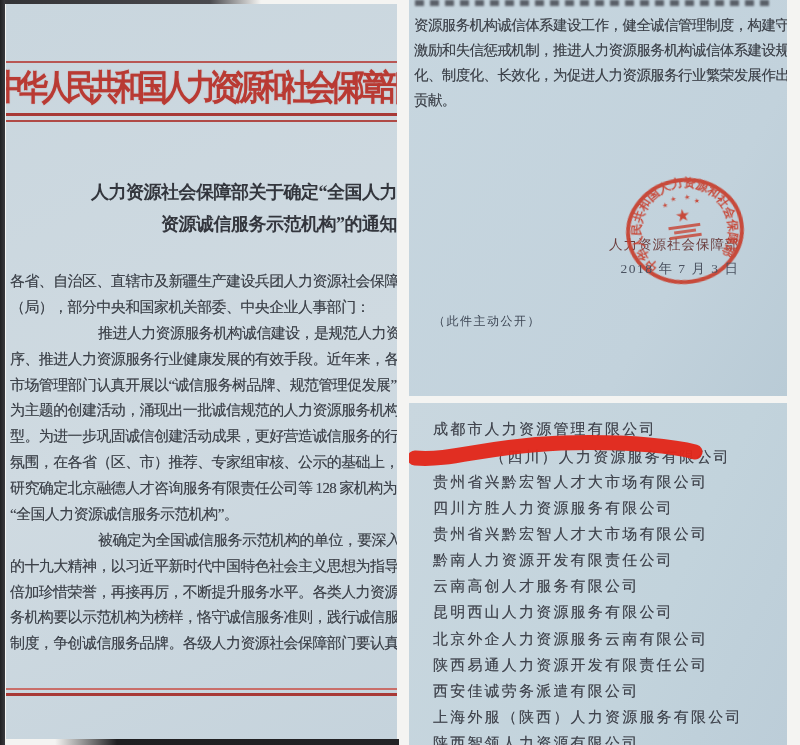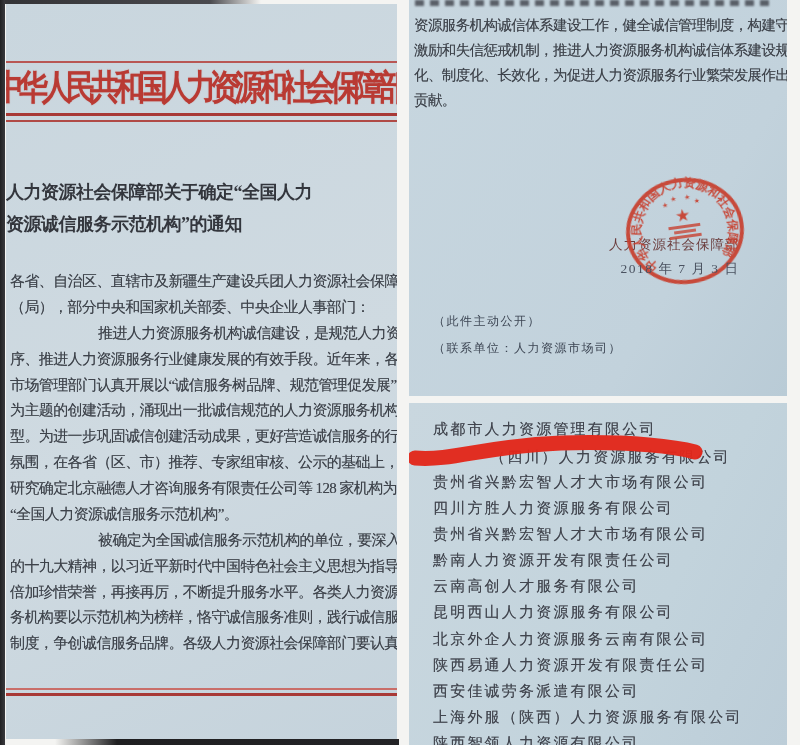--- a/index.html
+++ b/index.html
@@ -18,21 +18,21 @@
   .edge-topl{left:5px;top:0;width:256px;height:4px;background:linear-gradient(90deg,#333336,#4a4a4e 80%,rgba(70,70,74,0))}
   .edge-botl{left:55px;top:739px;width:344px;height:7px;background:linear-gradient(90deg,rgba(30,30,32,0),#1f1f21 18%,#232326)}
 
   .red-topline{position:absolute;left:0;right:0;top:57px;height:2px;background:#b5413c;opacity:.85}
   .mast-head{position:absolute;left:-12px;top:60px;white-space:nowrap;font-weight:bold;
     font-size:30px;letter-spacing:-6px;color:#b93a33;transform:scaleY(1.16);transform-origin:top left;
     text-shadow:0 0 1px rgba(185,58,51,.55)}
   .double-rule{position:absolute;left:0;right:0;top:109px;height:4px;
     border-top:3px solid #a83936;border-bottom:2px solid #b04a46}
   .doc-number{position:absolute;right:8px;top:128px;font-size:16px;color:#4b4e55;letter-spacing:1px}
-  .notice-title{position:absolute;left:0;right:0;text-align:left;font-weight:bold;
+  .notice-title{position:absolute;left:12px;right:0;text-align:right;font-weight:bold;
     font-size:18px;color:#33363d;letter-spacing:-.5px;white-space:nowrap}
   .lbody-line{position:absolute;left:4px;white-space:nowrap;font-size:15px;color:#3e434b;
     letter-spacing:-.6px;text-shadow:0 0 .5px rgba(62,67,75,.6)}
   .indent{left:92px}
   .footer-rule{position:absolute;left:0;right:0;top:684px;height:3px;
     border-top:2px solid #c96e69;border-bottom:3px solid #a83936}
 
   .cutline{position:absolute;left:6px;right:12px;top:0;height:6px;filter:blur(1px);opacity:.8;
     background:repeating-linear-gradient(90deg,rgba(48,50,58,.9) 0 9px,rgba(48,50,58,0) 9px 15px)}
   .rbody-line{position:absolute;left:5px;white-space:nowrap;font-size:14.5px;color:#3e434b;
@@ -105,21 +105,20 @@
         <text x="93" y="45" text-anchor="middle" font-size="7">★</text>
         <text x="102" y="50" text-anchor="middle" font-size="7">★</text>
         <rect x="70" y="70" width="32" height="3" opacity=".85"></rect>
         <rect x="75" y="75" width="22" height="3" opacity=".8"></rect>
         <rect x="70" y="80" width="32" height="3" opacity=".85"></rect>
       </g>
     </svg>
     <div class="issue-date">2018 年 7 月 3 日</div>
 
     <div class="note-line" style="top:313px">（此件主动公开）</div>
-    <div class="note-line" style="top:340px">（联系单位：人力资源市场司）</div>
   </div>
 
   <div class="page rbottom-page">
     <div class="company" style="top:17px">成都市人力资源管理有限公司</div>
     <div class="company company-hidden" style="top:45px">（四川）人力资源服务有限公司</div>
     <svg class="marker-svg" viewBox="0 0 300 46">
       <path d="M 6,30 C 45,33 75,18 152,15 C 225,13 268,19 286,24" fill="none" stroke="#e2261a" stroke-width="15" stroke-linecap="round" opacity=".96"></path>
     </svg>
     <div class="company" style="top:70px">贵州省兴黔宏智人才大市场有限公司</div>
     <div class="company" style="top:96px">四川方胜人力资源服务有限公司</div>

